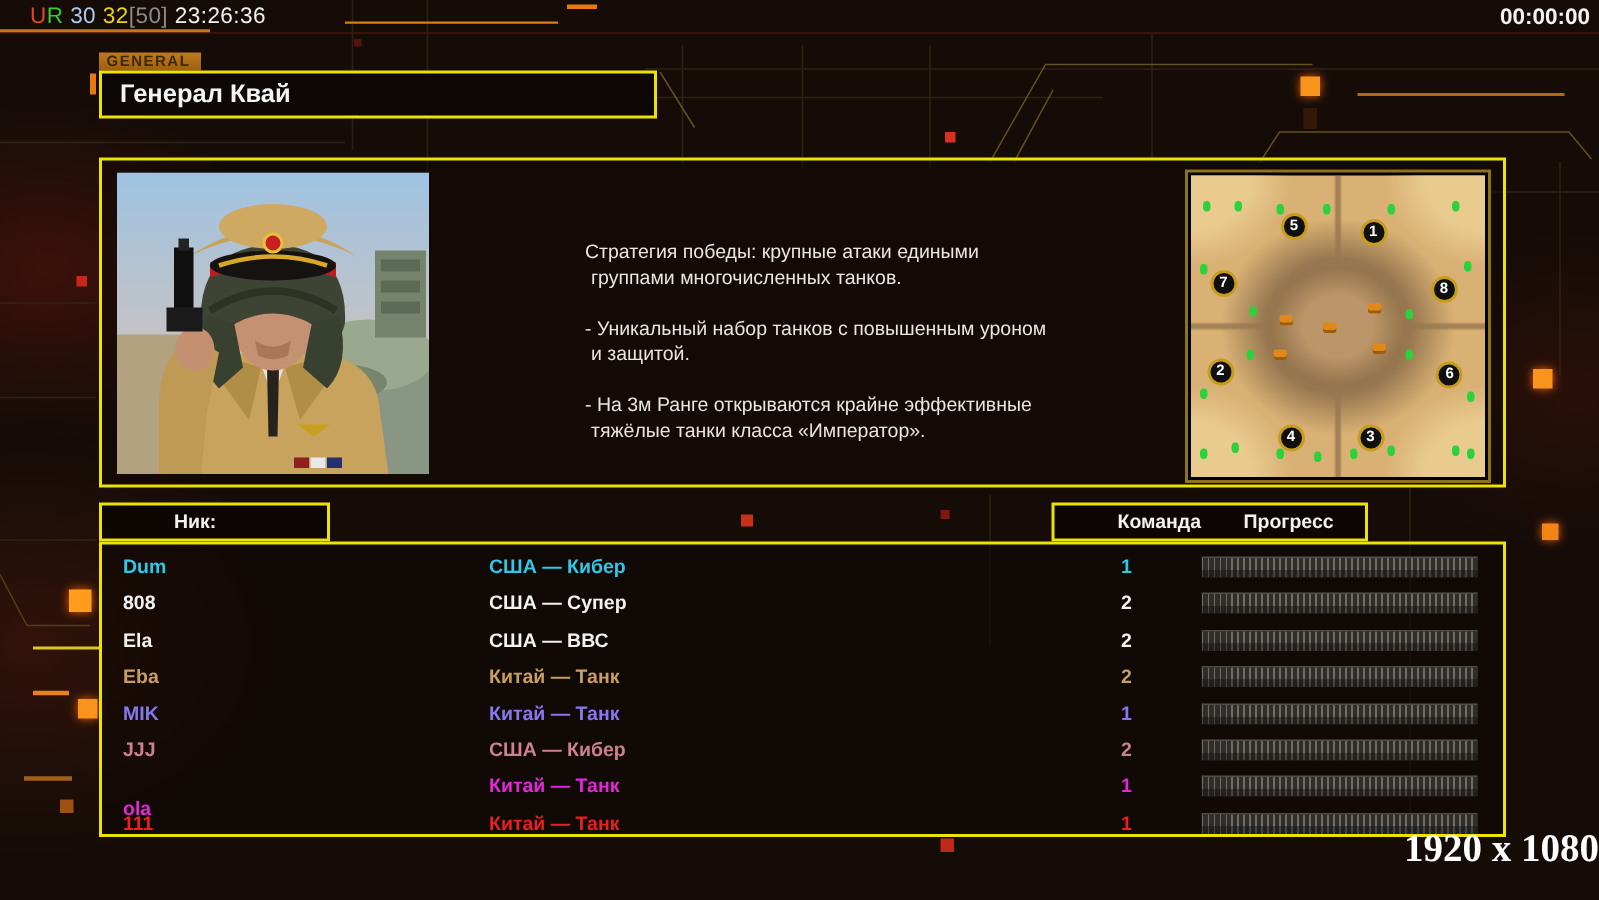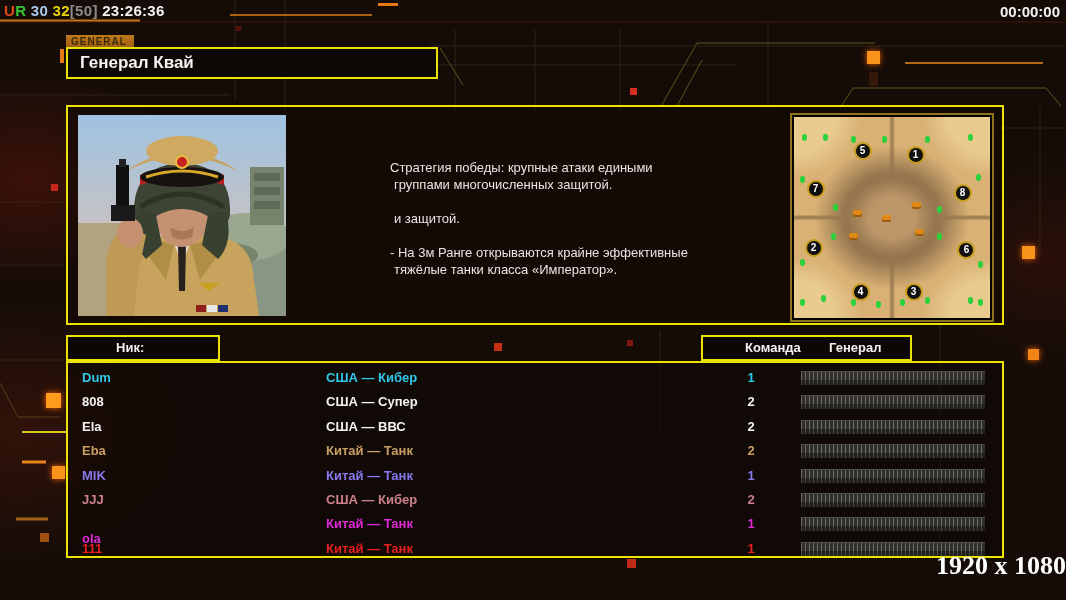--- a/index.html
+++ b/index.html
@@ -8,21 +8,21 @@
     font-family:"Liberation Sans",sans-serif;
     background:
       radial-gradient(220px 160px at 30px 180px, rgba(150,30,12,.30), rgba(0,0,0,0) 70%),
       radial-gradient(260px 200px at 20px 430px, rgba(150,40,12,.22), rgba(0,0,0,0) 70%),
       radial-gradient(200px 150px at 1050px 260px, rgba(140,30,10,.18), rgba(0,0,0,0) 70%),
       #150c08;
   }
   .decor{position:absolute;left:0;top:0;z-index:0;}
   
   .topbar{position:absolute;left:0;top:0;width:100%;height:22px;z-index:3;}
-  .tb-left{position:absolute;left:4px;top:2px;font-weight:bold;font-size:15px;letter-spacing:.3px;white-space:pre;}
+  .tb-left{position:absolute;left:20px;top:2px;font-weight:normal;font-size:15px;letter-spacing:.3px;white-space:pre;}
   .tb-right{position:absolute;right:6px;top:3px;font-weight:bold;font-size:15px;color:#f2f2f2;}
   .c-u{color:#e04a18}.c-r{color:#35c838}.c-blue{color:#a9c9ef}.c-yel{color:#e8d40a}
   .c-gray{color:#8a8a8a}.c-white{color:#f2f2f2}
   
   .gbadge{position:absolute;left:66px;top:35px;z-index:3;background:linear-gradient(180deg,#c07a1c,#9c5c10);
     color:#3a2a02;font-weight:bold;font-size:10px;letter-spacing:1px;padding:1px 7px 1px 5px;}
   .titlebox{position:absolute;left:66px;top:47px;width:368px;height:28px;z-index:3;
     border:2px solid #ece400;background:rgba(12,7,4,.88);}
   .titlebox .t{position:absolute;left:12px;top:4px;color:#f4f4f4;font-weight:bold;font-size:17px;}
   
@@ -207,23 +207,24 @@
           <rect x="118" y="190" width="10" height="7" fill="#902020"></rect>
             <rect x="129" y="190" width="10" height="7" fill="#e8e8e8"></rect>
           <rect x="140" y="190" width="10" height="7" fill="#203070"></rect>
         </g>
       </g>
     </svg>
 
     <div class="infotext">
         <div class="para">
           <div>Стратегия победы: крупные атаки едиными</div>
-          <div class="cont">группами многочисленных защитой.</div>
+          <div class="cont">группами многочисленных танков.</div>
         </div>
         <div class="para">
+          <div>- Уникальный набор танков с повышенным уроном</div>
           <div class="cont">и защитой.</div>
         </div>
         <div class="para">
           <div>- На 3м Ранге открываются крайне эффективные</div>
           <div class="cont">тяжёлые танки класса «Император».</div>
         </div>
       </div>
 
     <div class="map-frame">
       <div class="map-terrain">
@@ -264,21 +265,21 @@
           <div class="rdot" style="left: 95%; top: 92%;"></div>
         </div>
     </div>
   </div>
 
   <div class="hbox hb-nick">
     <span class="hl" style="left:18px">Ник:</span>
   </div>
   <div class="hbox hb-tp">
     <span class="hl" style="left:12px">Команда</span>
-    <span class="hl" style="left:96px">Генерал</span>
+    <span class="hl" style="left:96px">Прогресс</span>
   </div>
 
   <div class="tablepanel">
     <div class="rows">
     <div class="prow">
       <span class="cell nick" style="color: rgb(48, 200, 232);">Dum</span>
       <span class="cell gen" style="color: rgb(48, 200, 232);">США — Кибер</span>
       <span class="cell team" style="color: rgb(48, 200, 232);">1</span>
       <div class="pbar"></div>
     </div>

